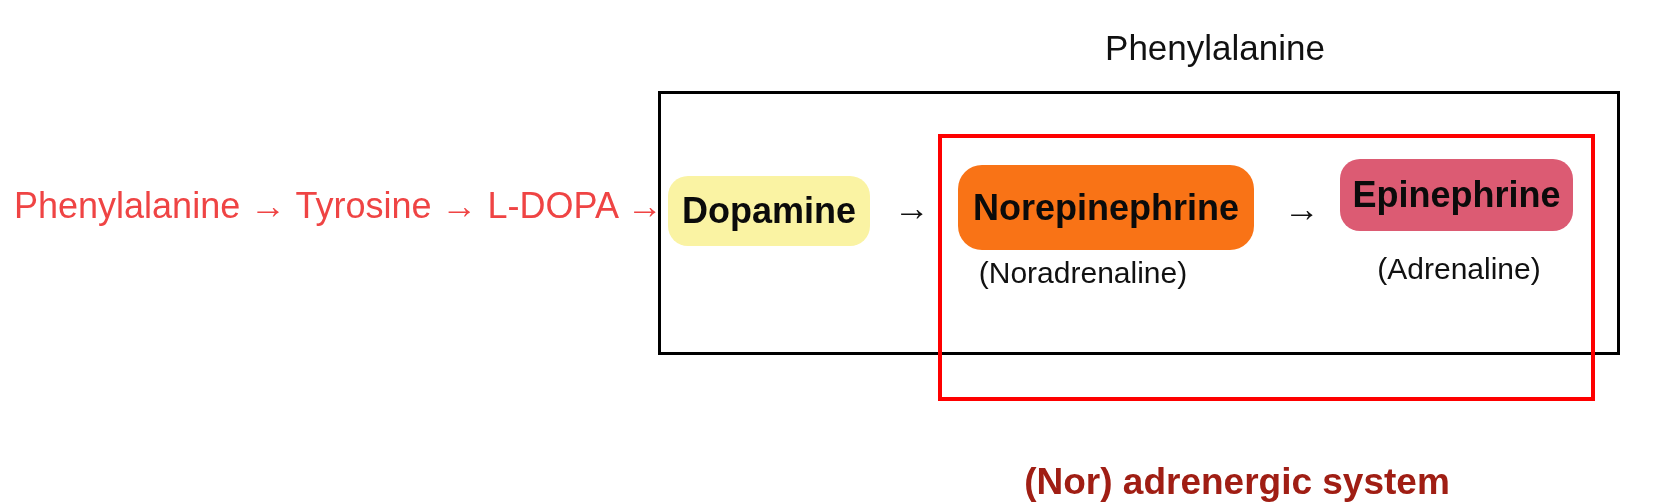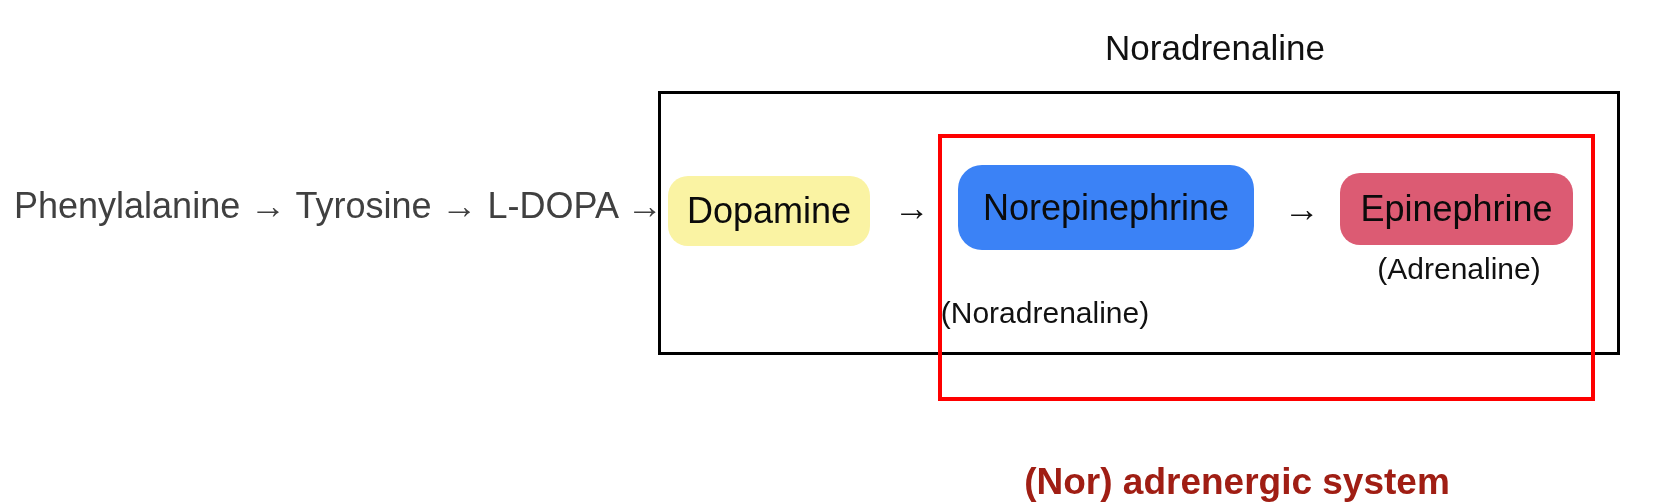--- a/index.html
+++ b/index.html
@@ -10,21 +10,21 @@
     height: 504px;
     background: #ffffff;
     overflow: hidden;
   }
   .pathway-text {
     position: absolute;
     left: 14px;
     top: 184px;
     font-size: 36px;
     line-height: 44px;
-    color: #404040;
+    color: #ef4444;
     white-space: nowrap;
   }
   .frame {
     position: absolute;
     box-sizing: border-box;
     background: transparent;
   }
   .frame-black {
     left: 658px; top: 91px;
     width: 962px; height: 264px;
@@ -42,48 +42,48 @@
     font-size: 35px;
     color: #111111;
     white-space: nowrap;
   }
   .node {
     position: absolute;
     box-sizing: border-box;
     display: flex;
     align-items: center;
     justify-content: center;
-    font-weight: 400;
+    font-weight: 700;
     font-size: 36px;
     color: #0b0b0b;
     white-space: nowrap;
   }
   .node-dopamine {
     left: 668px; top: 176px;
     width: 202px; height: 70px;
     border-radius: 20px;
   }
   .node-norepinephrine {
     left: 958px; top: 165px;
     width: 296px; height: 85px;
     border-radius: 24px;
   }
   .node-epinephrine {
-    left: 1340px; top: 173px;
+    left: 1340px; top: 159px;
     width: 233px; height: 72px;
     border-radius: 20px;
   }
   .alt-label {
     position: absolute;
     transform: translateX(-50%);
     font-size: 30px;
     color: #111111;
     white-space: nowrap;
   }
-  .alt-noradrenaline { left: 1045px; top: 256px; margin-top: 40px; }
+  .alt-noradrenaline { left: 1083px; top: 256px; }
   .alt-adrenaline   { left: 1451px; top: 252px; margin-left: 8px; }
   .flow-arrow {
     position: absolute;
     width: 44px;
     text-align: center;
     font-size: 36px;
     line-height: 44px;
     color: #111111;
   }
   .arrow-dopa-to-ne { left: 890px; top: 186px; }
@@ -102,27 +102,27 @@
 <body>
 
 <div class="canvas">
 
   <div class="pathway-text">Phenylalanine → Tyrosine → L-DOPA →</div>
 
   <div class="frame frame-black" style="border-color: rgb(0, 0, 0);"></div>
 
   <div class="frame frame-red" style="border-color: rgb(254, 0, 0);"></div>
 
-  <div class="group-label">Noradrenaline</div>
+  <div class="group-label">Phenylalanine</div>
 
   <div class="node node-dopamine" style="background-color: rgb(250, 243, 163);">Dopamine</div>
 
   <div class="flow-arrow arrow-dopa-to-ne">→</div>
 
-  <div class="node node-norepinephrine" style="background-color: #3b82f6;">Norepinephrine</div>
+  <div class="node node-norepinephrine" style="background-color: #f97316;">Norepinephrine</div>
 
   <div class="alt-label alt-noradrenaline">(Noradrenaline)</div>
 
   <div class="flow-arrow arrow-ne-to-epi">→</div>
 
   <div class="node node-epinephrine" style="background-color: rgb(220, 91, 115);">Epinephrine</div>
 
   <div class="alt-label alt-adrenaline">(Adrenaline)</div>
 
   <div class="system-label" style="color: rgb(160, 30, 20);">(Nor) adrenergic system</div>

